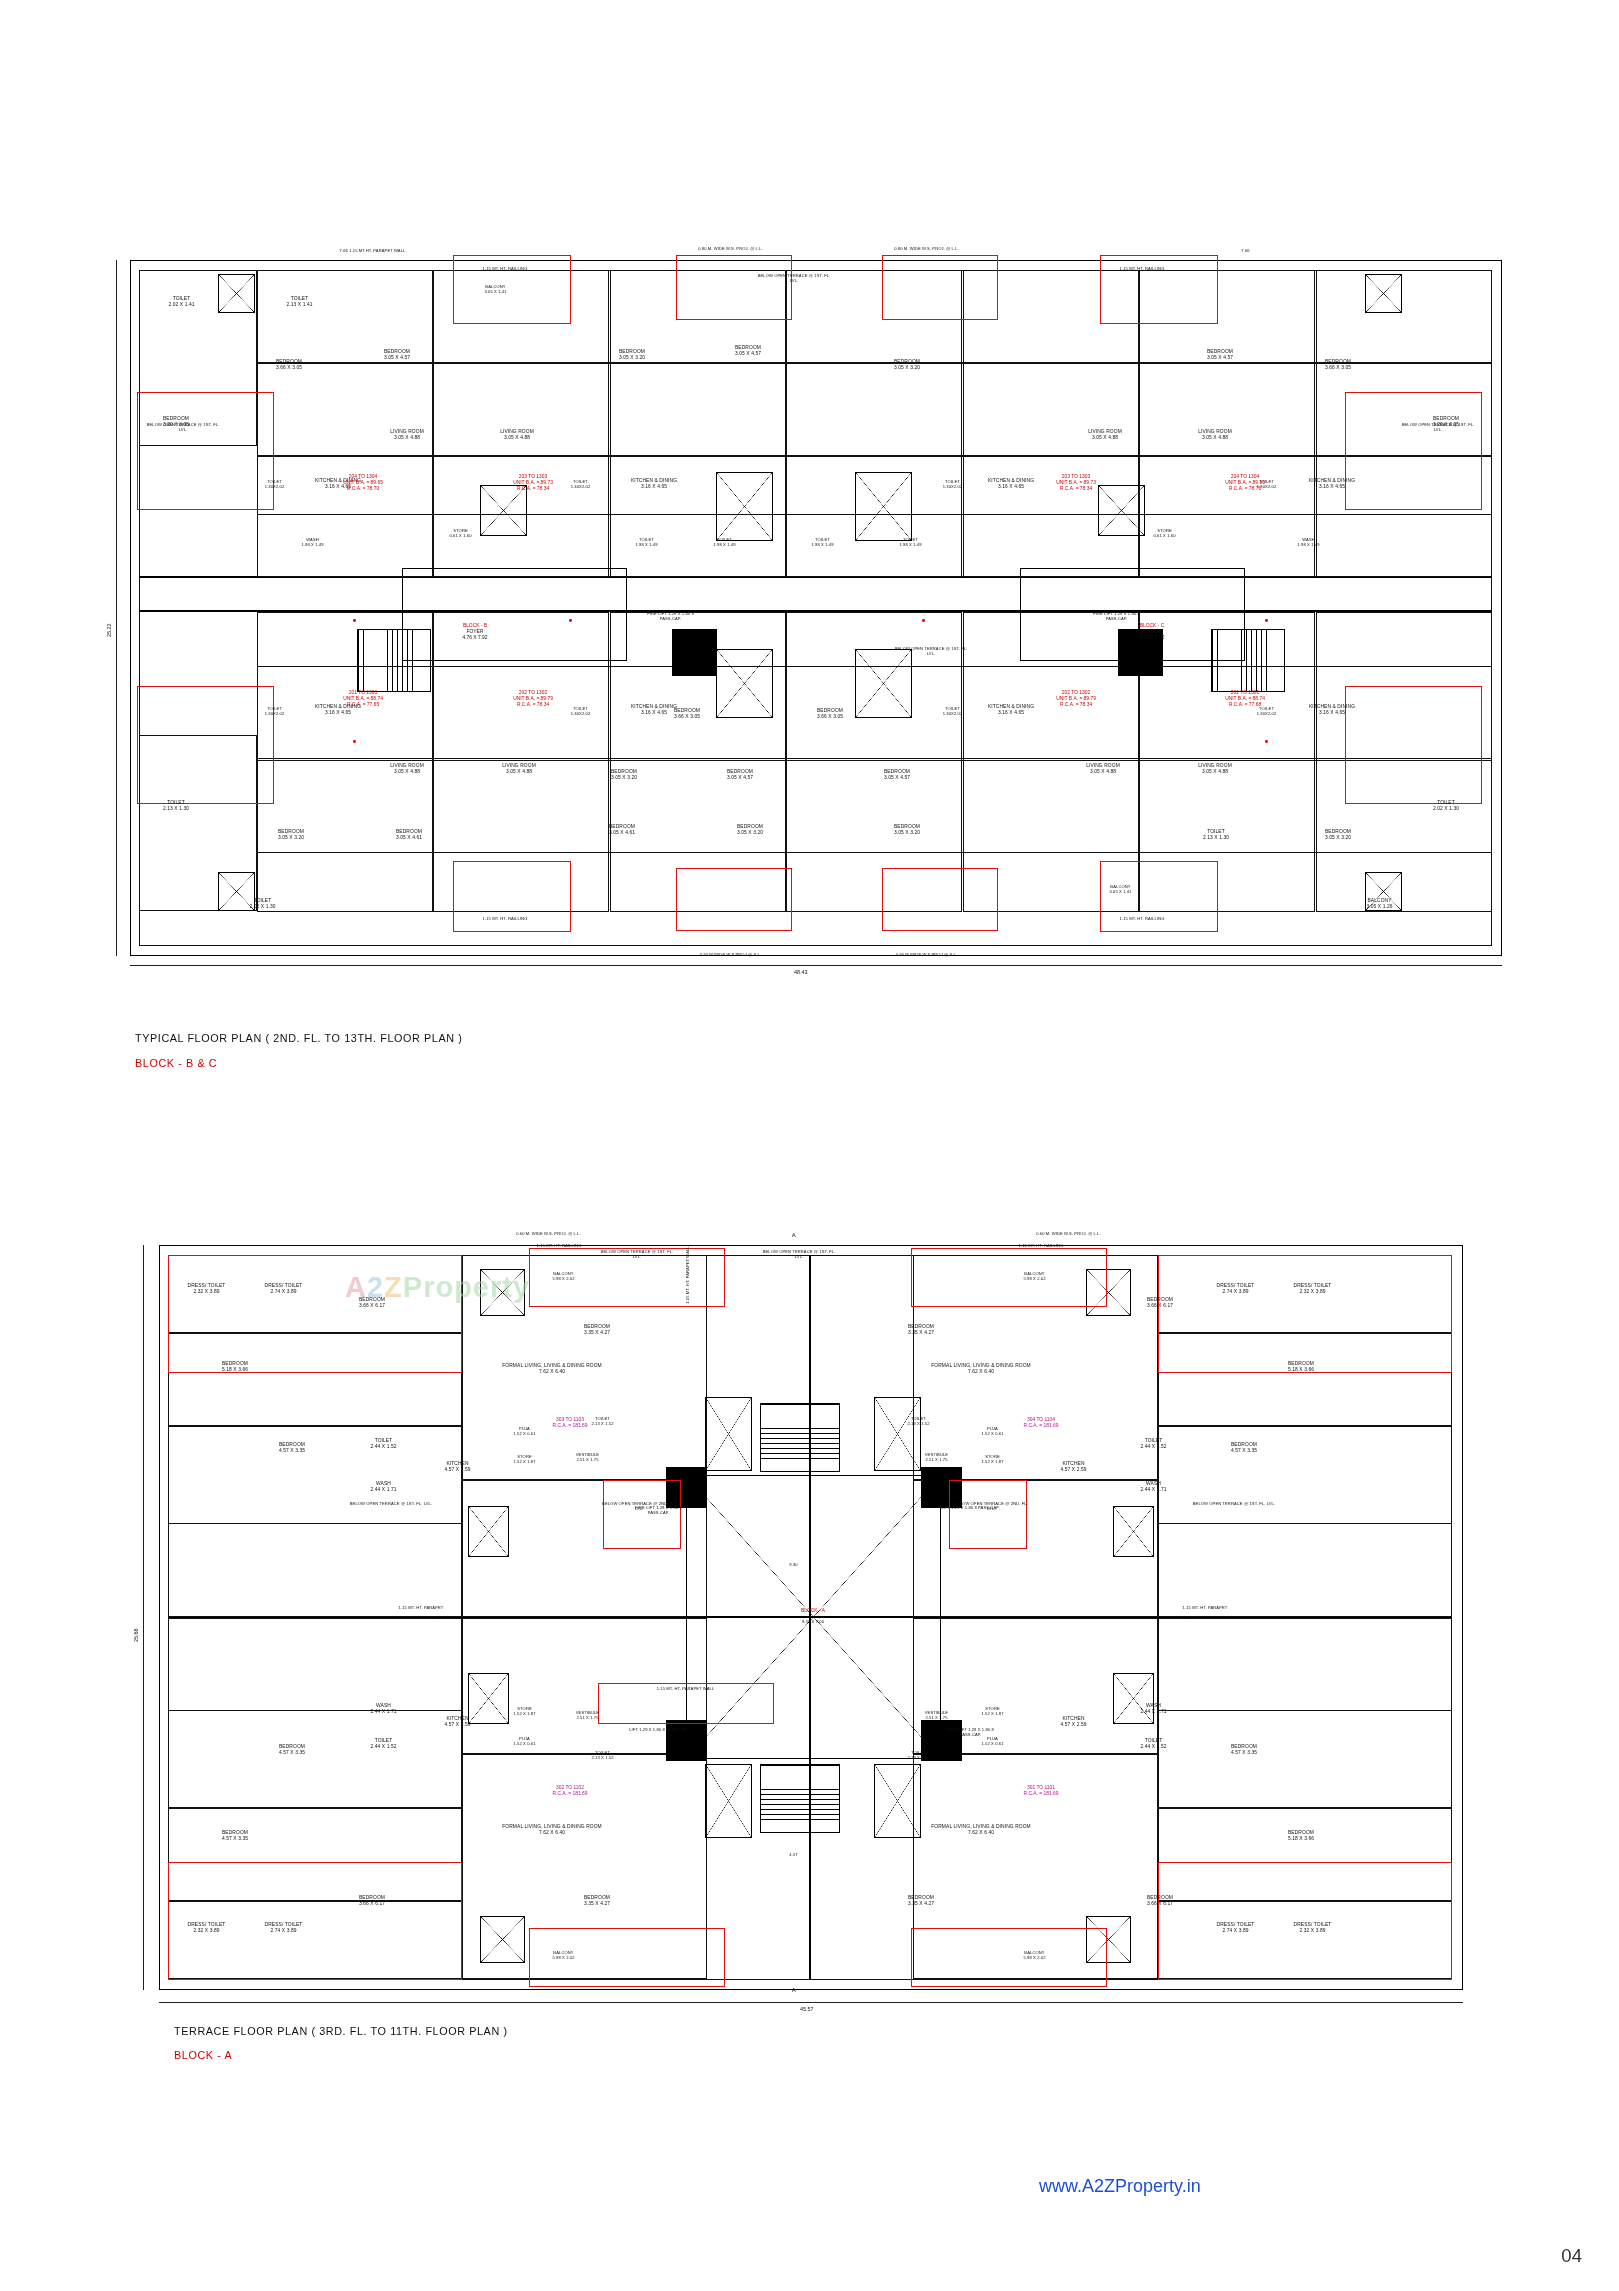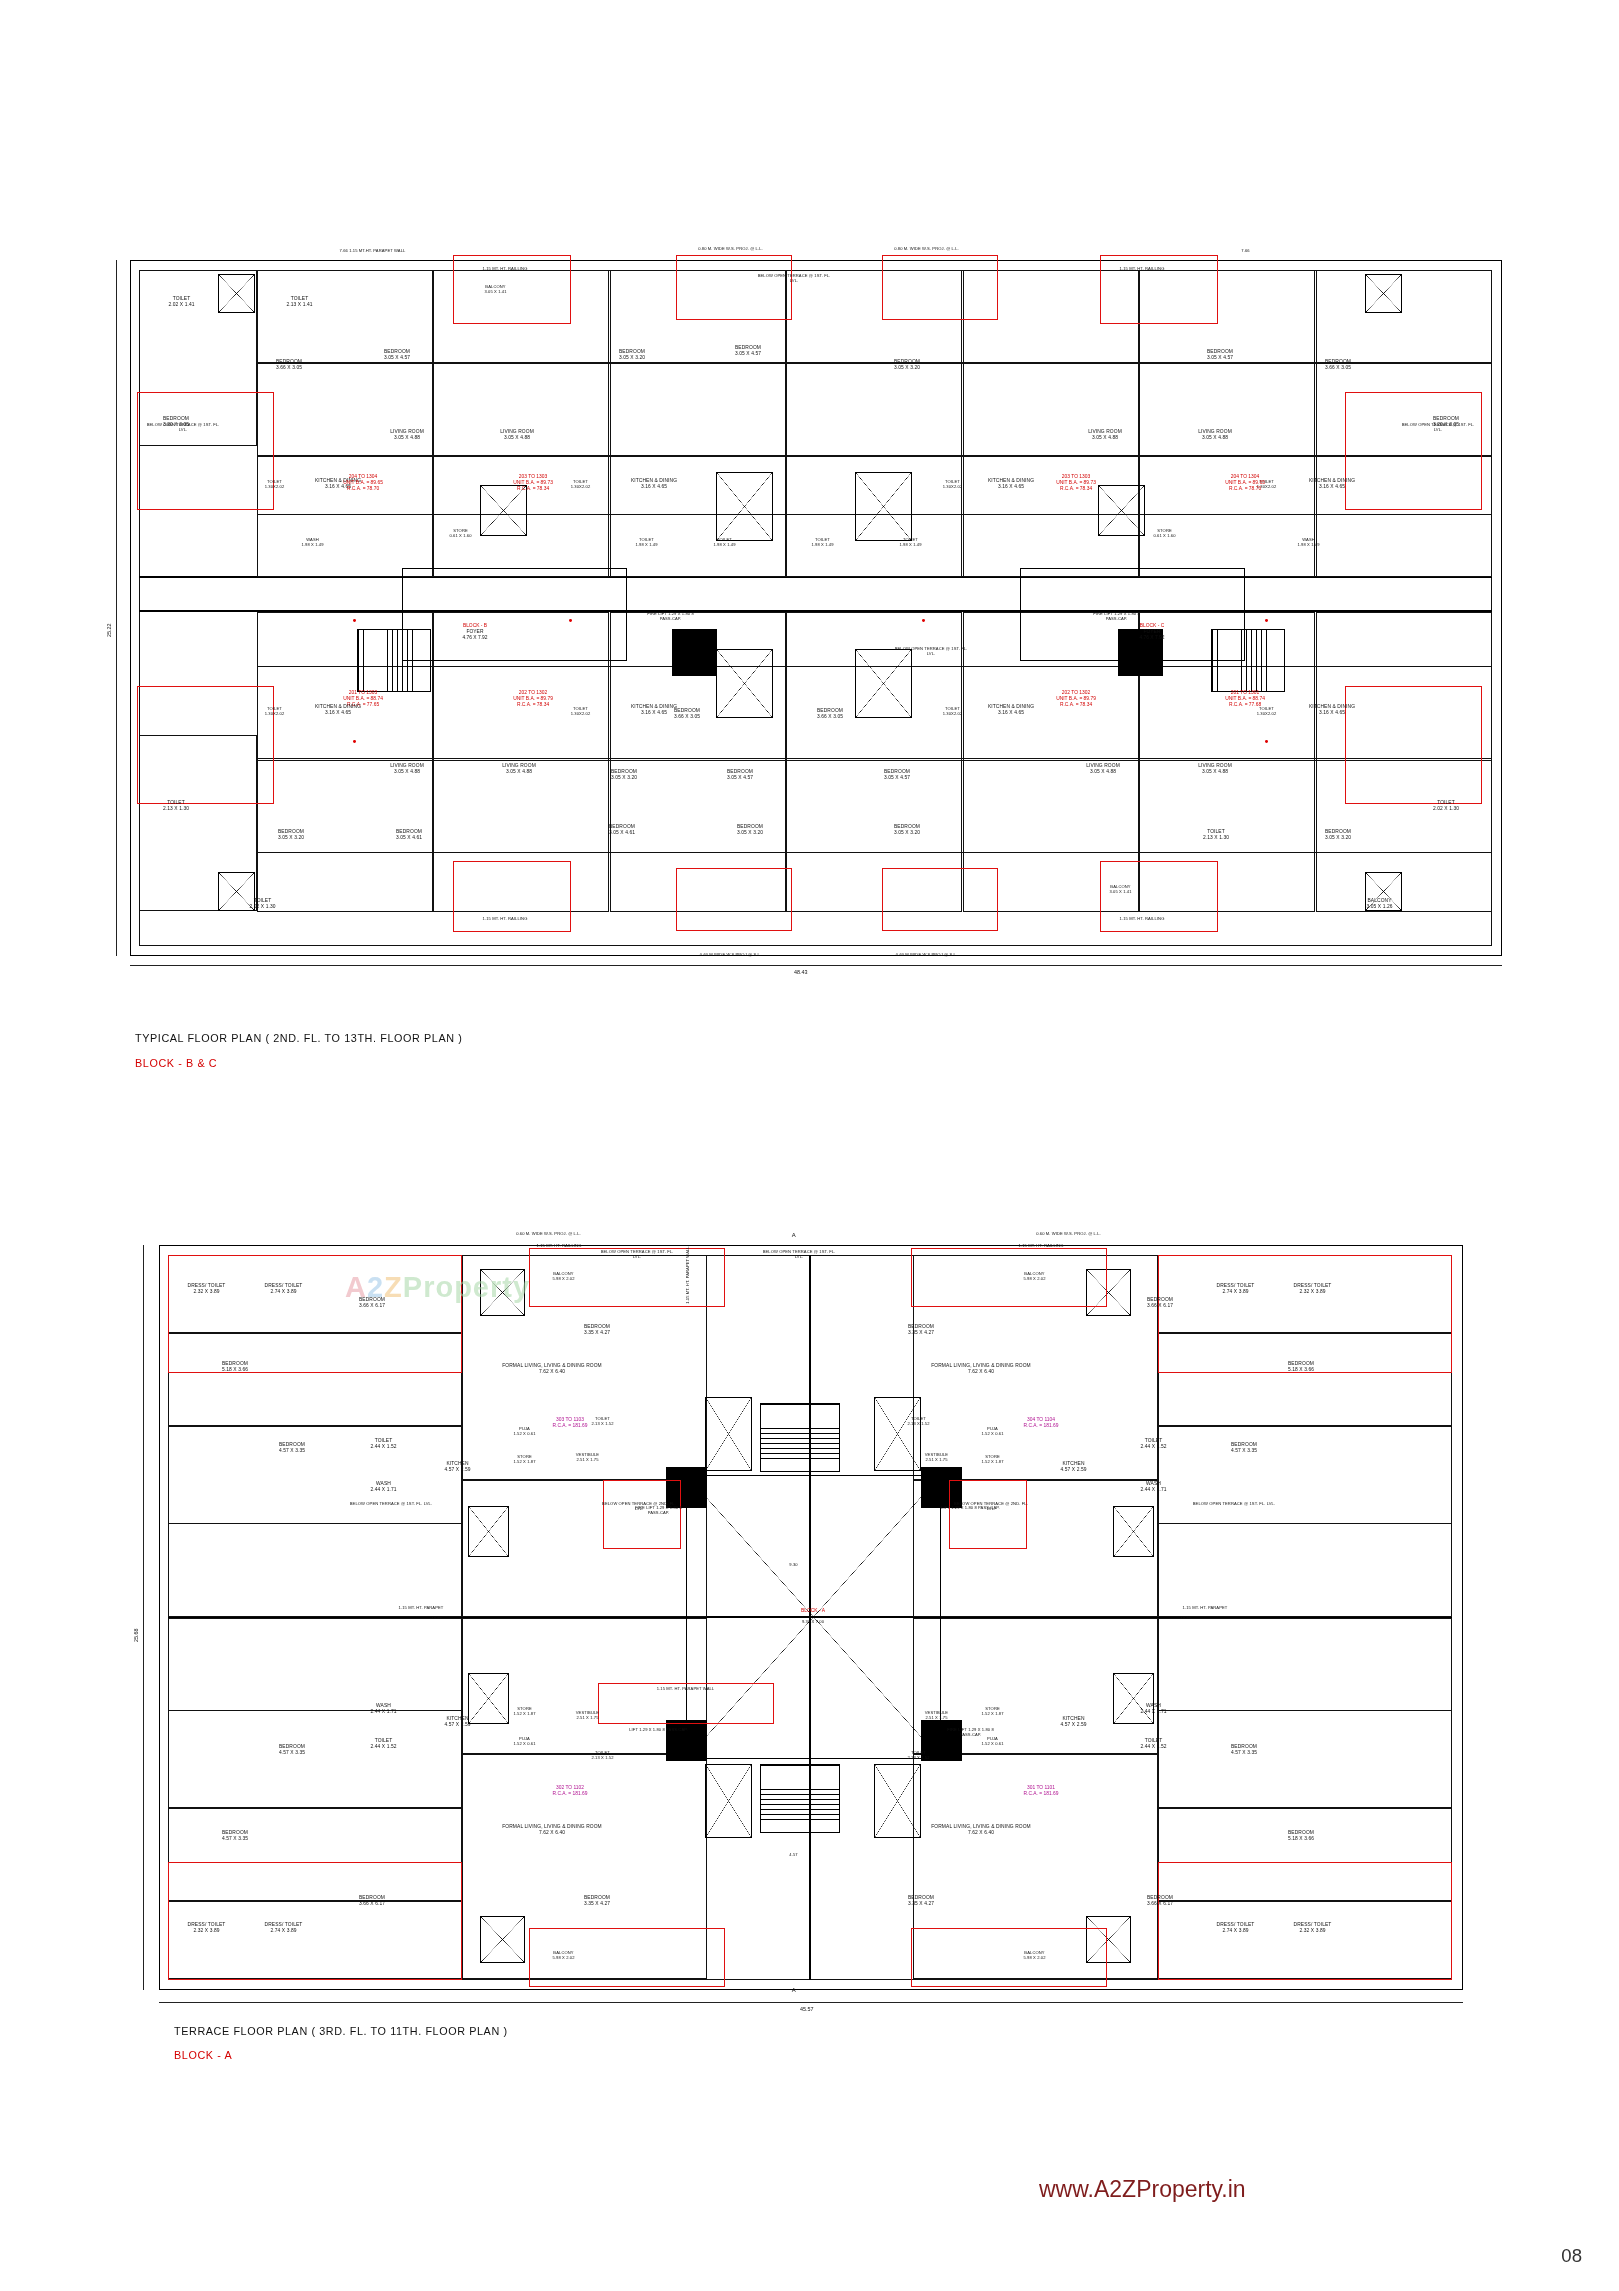--- a/index.html
+++ b/index.html
@@ -26,21 +26,21 @@
   .dimline{position:absolute;background:#222;height:0.6px;}
   .dimlinev{position:absolute;background:#222;width:0.6px;}
   .stair{position:absolute;border:1px solid #000;box-sizing:border-box;
      background:repeating-linear-gradient(to bottom,#000 0 0.6px,transparent 0.6px 4.9px);}
   .stairh{position:absolute;border:1px solid #000;box-sizing:border-box;
      background:repeating-linear-gradient(to right,#000 0 0.6px,transparent 0.6px 4.9px);}
   .dot{position:absolute;width:2.9px;height:2.9px;background:#e00000;border-radius:50%;}
   .title{position:absolute;font-size:10.8px;letter-spacing:0.6px;color:#111;}
   .titleRed{position:absolute;font-size:10.8px;letter-spacing:0.6px;color:#d40000;}
   .pageno{position:absolute;right:37px;bottom:25.5px;font-size:18.6px;color:#333;}
-  .wm2{position:absolute;font-size:23px;color:#7f1d1d;}
+  .wm2{position:absolute;font-size:18px;color:#1d4ed8;}
   .a2z{position:absolute;font-size:29px;font-weight:bold;letter-spacing:1px;opacity:.55;}
   .a2z span.a{color:#e8a0a8;}
   .a2z span.b{color:#9ec7e8;}
   .a2z span.c{color:#f2c27a;}
   .a2z span.d{color:#a8d8a8;}
 </style>
 </head>
 <body>
 
 <div class="sheet">
@@ -553,15 +553,15 @@
     <div class="lbl s6" style="left:647px;top:757px;width:19.6px;">A</div>
   </div>
 
   <div class="title" style="left:174px;top:2025px;">TERRACE  FLOOR  PLAN  ( 3RD. FL. TO 11TH.  FLOOR  PLAN )</div>
   <div class="titleRed" style="left:174px;top:2049px;">BLOCK - A</div>
 
   <div class="a2z" style="left:345px;top:1271px;">
     <span class="a">A</span><span class="b">2</span><span class="c">Z</span><span class="d">Property</span>
   </div>
   <div class="wm2" style="left:1039px;top:2176px;">www.A2ZProperty.in</div>
-  <div class="pageno">08</div>
+  <div class="pageno">04</div>
 </div>
 
 
 </body></html>

